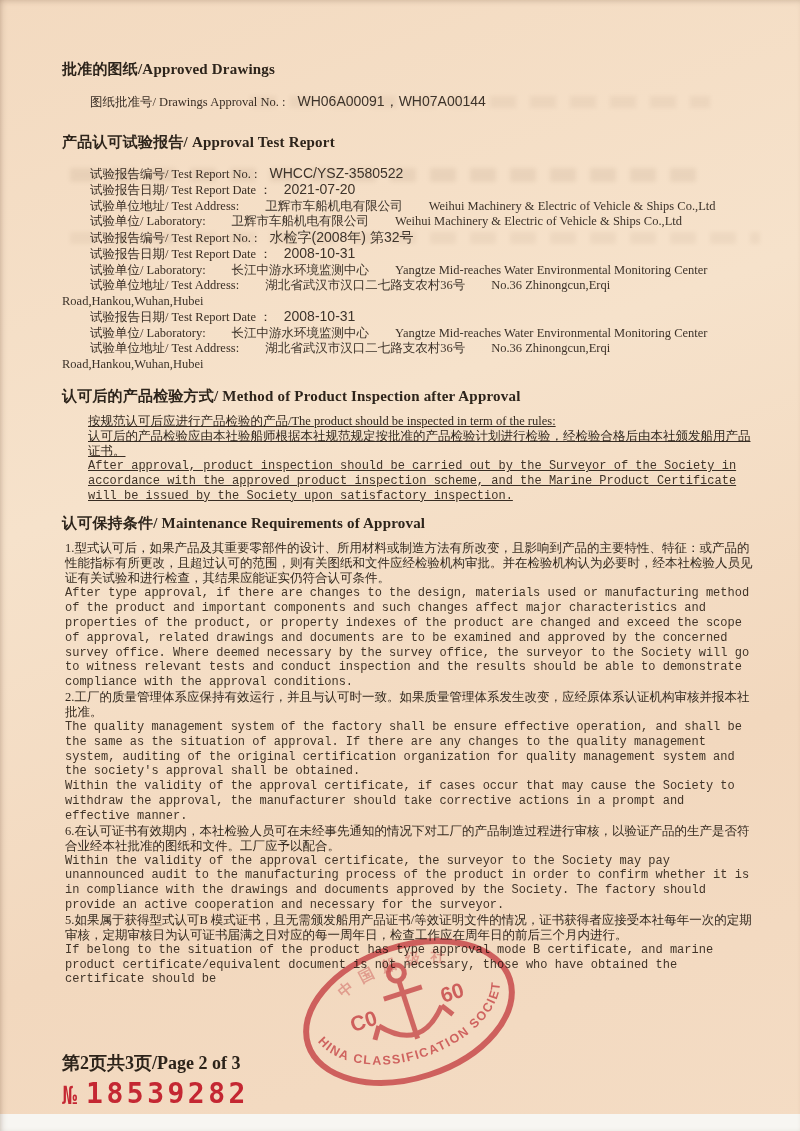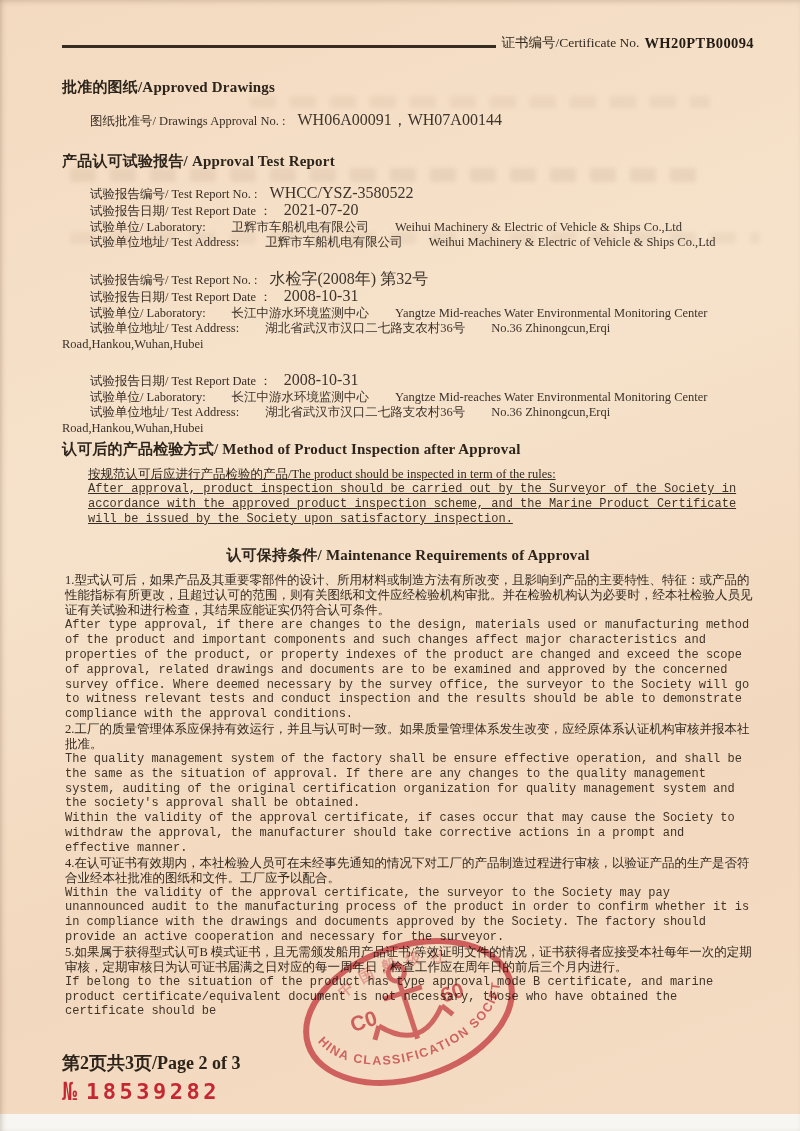--- a/index.html
+++ b/index.html
@@ -19,88 +19,83 @@
   .inner{position:relative;padding:34px 46px 0 62px;height:1050px;overflow:hidden;}
 
   .cert-header{display:flex;align-items:flex-end;font-size:13.5px;}
   .cert-rule{flex:1;border-bottom:3px solid #362c22;margin-bottom:4px;margin-right:6px;}
   .cert-label{white-space:nowrap;color:#332a20;}
   .cert-no{font-weight:bold;font-size:14.5px;padding-left:5px;letter-spacing:.4px;color:#241d15;}
 
   .sec-title{font-weight:bold;font-size:15px;color:#2d241b;letter-spacing:.2px;}
   .t1{margin-top:26px;}
   .t2{margin-top:22px;}
-  .t3{margin-top:4px;}
-  .t4{margin-top:20px;text-align:center;}
+  .t3{margin-top:15px;}
+  .t4{margin-top:11px;}
 
   .kv{font-size:12.5px;line-height:15.5px;white-space:nowrap;}
   .kv .lbl{color:#382d24;}
-  .kv .v{font-family:Liberation Serif, serif;font-size:16px;padding-left:12px;color:#3d332a;}
+  .kv .v{font-family:Liberation Sans, sans-serif;font-size:14px;padding-left:12px;color:#3d332a;}
   .kv .v2{padding-left:26px;font-size:12.5px;font-family:"Liberation Serif",serif;}
   .drawings-line{margin-top:15px;margin-left:28px;}
 
   .kv-block{margin-left:28px;margin-top:14px;}
-  .kv-block.b2{margin-top:20px;}
+  .kv-block.b2{margin-top:0;}
   .kv-block .hang{margin-left:-28px;text-indent:28px;white-space:normal;}
 
   .body-indent{margin-left:26px;margin-top:8px;text-decoration:underline;}
   .p-cn{font-size:12.5px;line-height:15px;color:#33291f;}
   .p-en{font-family:"Liberation Mono","DejaVu Sans Mono",monospace;font-size:12px;line-height:14.8px;color:#403428;}
   .items{margin-left:3px;margin-top:8px;}
   .item{margin:0;}
 
   .stamp{position:absolute;left:288px;top:928px;width:242px;height:168px;
     transform:rotate(-18deg);opacity:.82;mix-blend-mode:multiply;pointer-events:none;}
 
   .page-footer{position:absolute;left:62px;top:1051px;font-weight:bold;font-size:18px;color:#2c231a;}
   .serial{position:absolute;left:62px;top:1077px;color:#c42732;
     font-family:"DejaVu Sans Mono","Liberation Mono",monospace;}
   .serial .no-sign{font-size:25px;letter-spacing:1px;}
-  .serial .digits{font-size:22px;font-weight:bold;letter-spacing:3.5px;vertical-align:1px;padding-left:8px;}
+  .serial .digits{font-size:28px;font-weight:bold;letter-spacing:3.5px;vertical-align:1px;padding-left:8px;}
 
   .scan-strip{position:absolute;left:0;bottom:0;width:800px;height:17px;background:#f7f6f2;}
   .edge-shadow{position:absolute;inset:0;pointer-events:none;
     box-shadow:inset 4px 0 6px -3px rgba(90,60,40,.25), inset 0 4px 6px -3px rgba(90,60,40,.18);}
 </style>
 </head>
 <body>
 
 <div class="page">
   <div class="ghost g1"></div>
   <div class="ghost g2"></div>
   <div class="ghost g3"></div>
 
   <div class="inner">
 
-    <div class="cert-header">
-      <div class="cert-rule"></div>
-      <span class="cert-label">证书编号/Certificate No.</span>
-      <span class="cert-no">WH20PTB00094</span>
-    </div>
 
     <div class="sec-title t1">批准的图纸/Approved Drawings</div>
 
     <div class="kv drawings-line">
       <span class="lbl">图纸批准号/ Drawings Approval No. :</span><span class="v">WH06A00091，WH07A00144</span>
     </div>
 
     <div class="sec-title t2">产品认可试验报告/ Approval Test Report</div>
 
     <div class="kv-block">
       <div class="kv">
         <span class="lbl">试验报告编号/ Test Report No. :</span><span class="v">WHCC/YSZ-3580522</span>
       </div>
       <div class="kv">
         <span class="lbl">试验报告日期/ Test Report Date ：</span><span class="v">2021-07-20</span>
       </div>
+      <div class="kv hang">
+        <span class="lbl">试验单位地址/ Test Address:</span><span class="v v2">卫辉市车船机电有限公司</span><span class="v v2">Weihui Machinery &amp; Electric of Vehicle &amp; Ships Co.,Ltd</span>
+      </div>
       <div class="kv">
         <span class="lbl">试验单位/ Laboratory:</span><span class="v v2">卫辉市车船机电有限公司</span><span class="v v2">Weihui Machinery &amp; Electric of Vehicle &amp; Ships Co.,Ltd</span>
-      </div>
-      <div class="kv hang">
-        <span class="lbl">试验单位地址/ Test Address:</span><span class="v v2">卫辉市车船机电有限公司</span><span class="v v2">Weihui Machinery &amp; Electric of Vehicle &amp; Ships Co.,Ltd</span>
       </div>
     </div>
 
     <div class="kv-block b2">
       <div class="kv">
         <span class="lbl">试验报告编号/ Test Report No. :</span><span class="v">水检字(2008年) 第32号</span>
       </div>
       <div class="kv">
         <span class="lbl">试验报告日期/ Test Report Date ：</span><span class="v">2008-10-31</span>
       </div>
@@ -121,39 +116,40 @@
       </div>
       <div class="kv hang">
         <span class="lbl">试验单位地址/ Test Address:</span><span class="v v2">湖北省武汉市汉口二七路支农村36号</span><span class="v v2">No.36 Zhinongcun,Erqi Road,Hankou,Wuhan,Hubei</span>
       </div>
     </div>
 
     <div class="sec-title t3">认可后的产品检验方式/ Method of Product Inspection after Approval</div>
 
     <div class="body-indent">
       <div class="p-cn">按规范认可后应进行产品检验的产品/The product should be inspected in term of the rules:</div>
+      <div class="p-cn">认可后的产品检验应由本社验船师根据本社规范规定按批准的产品检验计划进行检验，经检验合格后由本社颁发船用产品证书。</div>
       <div class="p-en">After approval, product inspection should be carried out by the Surveyor of the Society in accordance with the approved product inspection scheme, and the Marine Product Certificate will be issued by the Society upon satisfactory inspection.</div>
     </div>
 
     <div class="sec-title t4">认可保持条件/ Maintenance Requirements of Approval</div>
 
     <div class="items">
       <div class="item">
         <div class="p-cn">1.型式认可后，如果产品及其重要零部件的设计、所用材料或制造方法有所改变，且影响到产品的主要特性、特征：或产品的性能指标有所更改，且超过认可的范围，则有关图纸和文件应经检验机构审批。并在检验机构认为必要时，经本社检验人员见证有关试验和进行检查，其结果应能证实仍符合认可条件。</div>
         <div class="p-en">After type approval, if there are changes to the design, materials used or manufacturing method of the product and important components and such changes affect major characteristics and properties of the product, or property indexes of the product are changed and exceed the scope of approval, related drawings and documents are to be examined and approved by the concerned survey office. Where deemed necessary by the survey office, the surveyor to the Society will go to witness relevant tests and conduct inspection and the results should be able to demonstrate compliance with the approval conditions.</div>
       </div>
       <div class="item">
         <div class="p-cn">2.工厂的质量管理体系应保持有效运行，并且与认可时一致。如果质量管理体系发生改变，应经原体系认证机构审核并报本社批准。</div>
         <div class="p-en">The quality management system of the factory shall be ensure effective operation, and shall be the same as the situation of approval. If there are any changes to the quality management system, auditing of the original certification organization for quality management system and the society's approval shall be obtained.</div>
       </div>
       <div class="item">
         <div class="p-en">Within the validity of the approval certificate, if cases occur that may cause the Society to withdraw the approval, the manufacturer should take corrective actions in a prompt and effective manner.</div>
       </div>
       <div class="item">
-        <div class="p-cn">4.在认可证书有效期内，本社检验人员可在未经事先通知的情况下对工厂的产品制造过程进行审核，以验证产品的生产是否符合业经本社批准的图纸和文件。工厂应予以配合。</div>
+        <div class="p-cn">6.在认可证书有效期内，本社检验人员可在未经事先通知的情况下对工厂的产品制造过程进行审核，以验证产品的生产是否符合业经本社批准的图纸和文件。工厂应予以配合。</div>
         <div class="p-en">Within the validity of the approval certificate, the surveyor to the Society may pay unannounced audit to the manufacturing process of the product in order to confirm whether it is in compliance with the drawings and documents approved by the Society. The factory should provide an active cooperation and necessary for the surveyor.</div>
       </div>
       <div class="item">
         <div class="p-cn">5.如果属于获得型式认可B 模式证书，且无需颁发船用产品证书/等效证明文件的情况，证书获得者应接受本社每年一次的定期审核，定期审核日为认可证书届满之日对应的每一周年日，检查工作应在周年日的前后三个月内进行。</div>
         <div class="p-en">If belong to the situation of the product has type approval mode B certificate, and marine product certificate/equivalent document is not necessary, those who have obtained the certificate should be</div>
       </div>
     </div>
   </div>
 
   <svg class="stamp" viewBox="0 0 242 168" aria-hidden="true">

